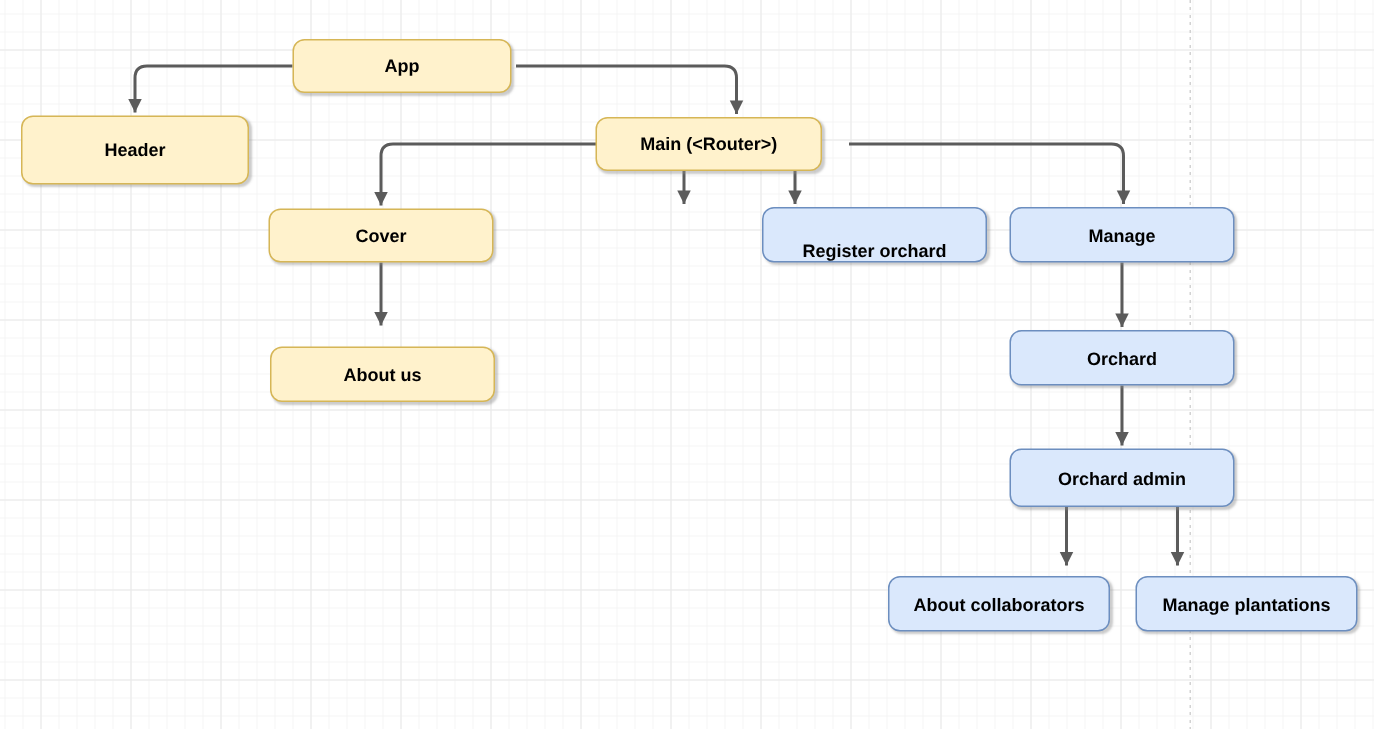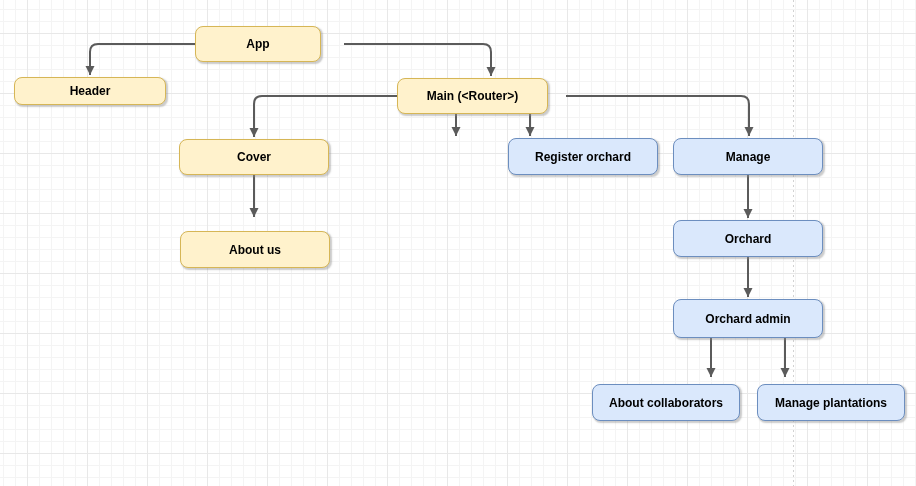--- a/index.html
+++ b/index.html
@@ -78,38 +78,38 @@
     <path class="edge" d="M456 114 L456 136" marker-end="url(#arrow)"></path>
     <path class="edge" d="M530 114 L530 136" marker-end="url(#arrow)"></path>
     <path class="edge" d="M566 96 L741 96 Q749 96 749 104 L749 136" marker-end="url(#arrow)"></path>
     <path class="edge" d="M254 175 L254 217" marker-end="url(#arrow)"></path>
     <path class="edge" d="M748 175 L748 218" marker-end="url(#arrow)"></path>
     <path class="edge" d="M748 257 L748 297" marker-end="url(#arrow)"></path>
     <path class="edge" d="M711 338 L711 377" marker-end="url(#arrow)"></path>
     <path class="edge" d="M785 338 L785 377" marker-end="url(#arrow)"></path>
   </svg>
 
-  <div class="node yellow" style="left:195px; top:26px;  width:126px; height:36px;">
+  <div class="node yellow" style="left:195px; top:26px;  width:146px; height:36px;">
     <span class="node-label">App</span>
   </div>
 
-  <div class="node yellow" style="left:14px;  top:77px;  width:152px; height:28px;">
+  <div class="node yellow" style="left:14px;  top:77px;  width:152px; height:46px;">
     <span class="node-label">Header</span>
   </div>
 
   <div class="node yellow" style="left:397px; top:78px;  width:151px; height:36px;align-items:center;">
     <span class="node-label">Main (&lt;Router&gt;)</span>
   </div>
 
   <div class="node yellow" style="left:179px; top:139px; width:150px; height:36px;">
     <span class="node-label">Cover</span>
   </div>
 
 
-  <div class="node blue" style="left:508px; top:138px; width:150px; height:37px;">
+  <div class="node blue" style="left:508px; top:138px; width:150px; height:37px;align-items:flex-end;">
     <span class="node-label">Register orchard</span>
   </div>
 
   <div class="node blue" style="left:673px; top:138px; width:150px; height:37px;">
     <span class="node-label">Manage</span>
   </div>
 
   <div class="node yellow" style="left:180px; top:219px; width:150px; height:37px;margin-top:12px;">
     <span class="node-label">About us</span>
   </div>

